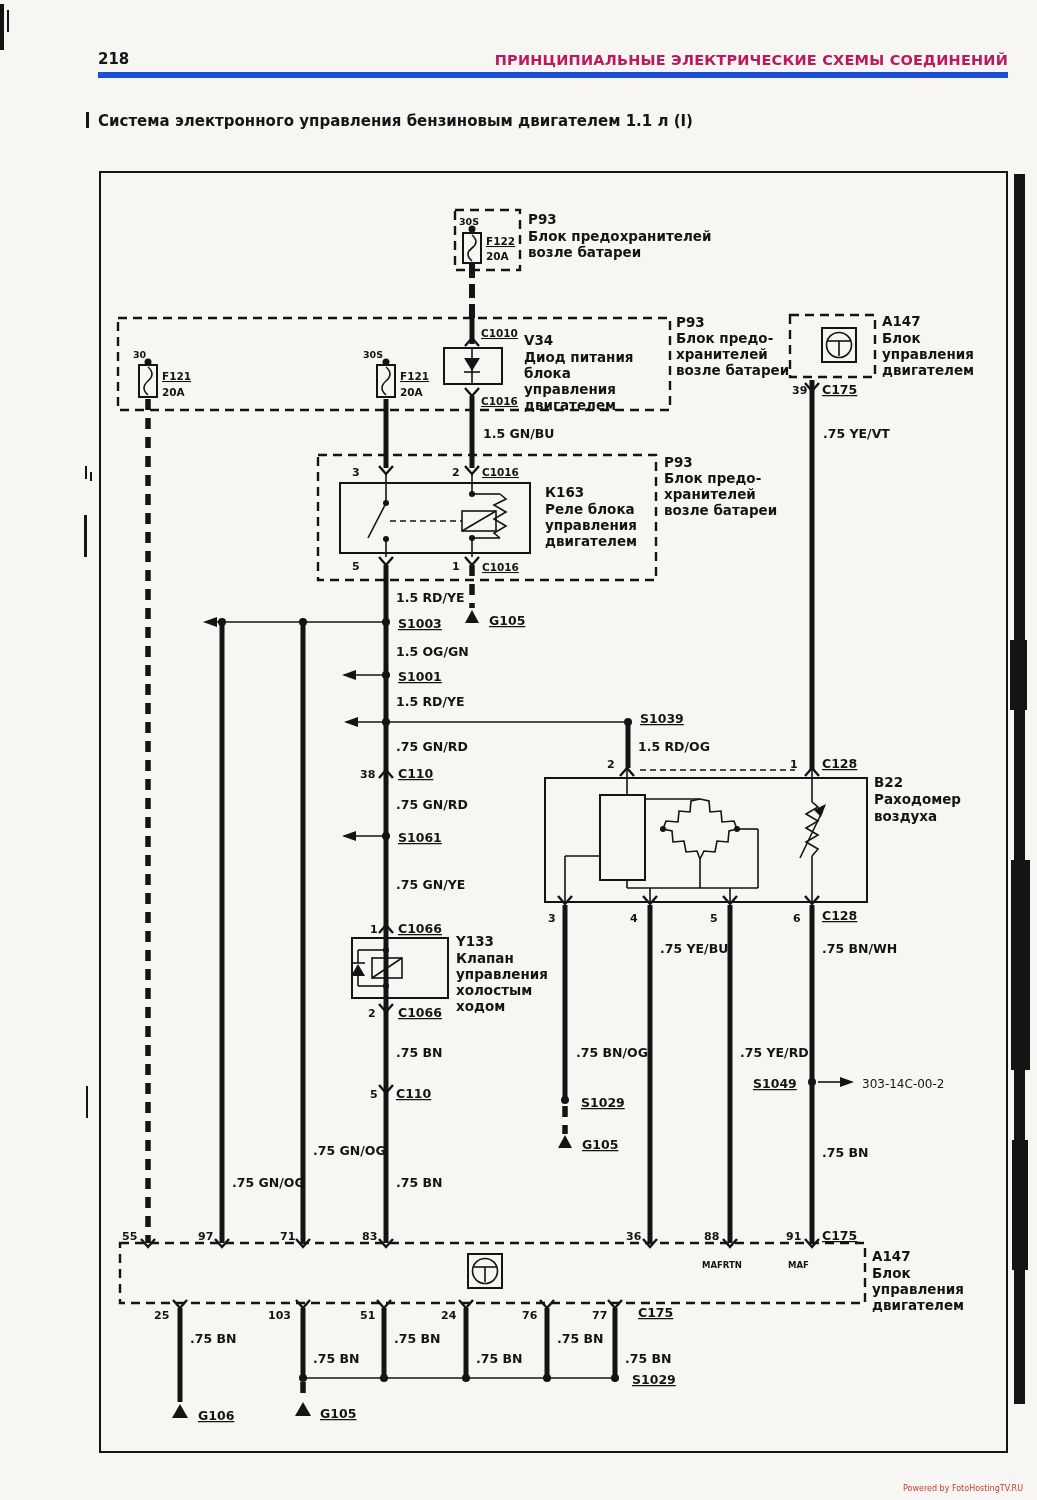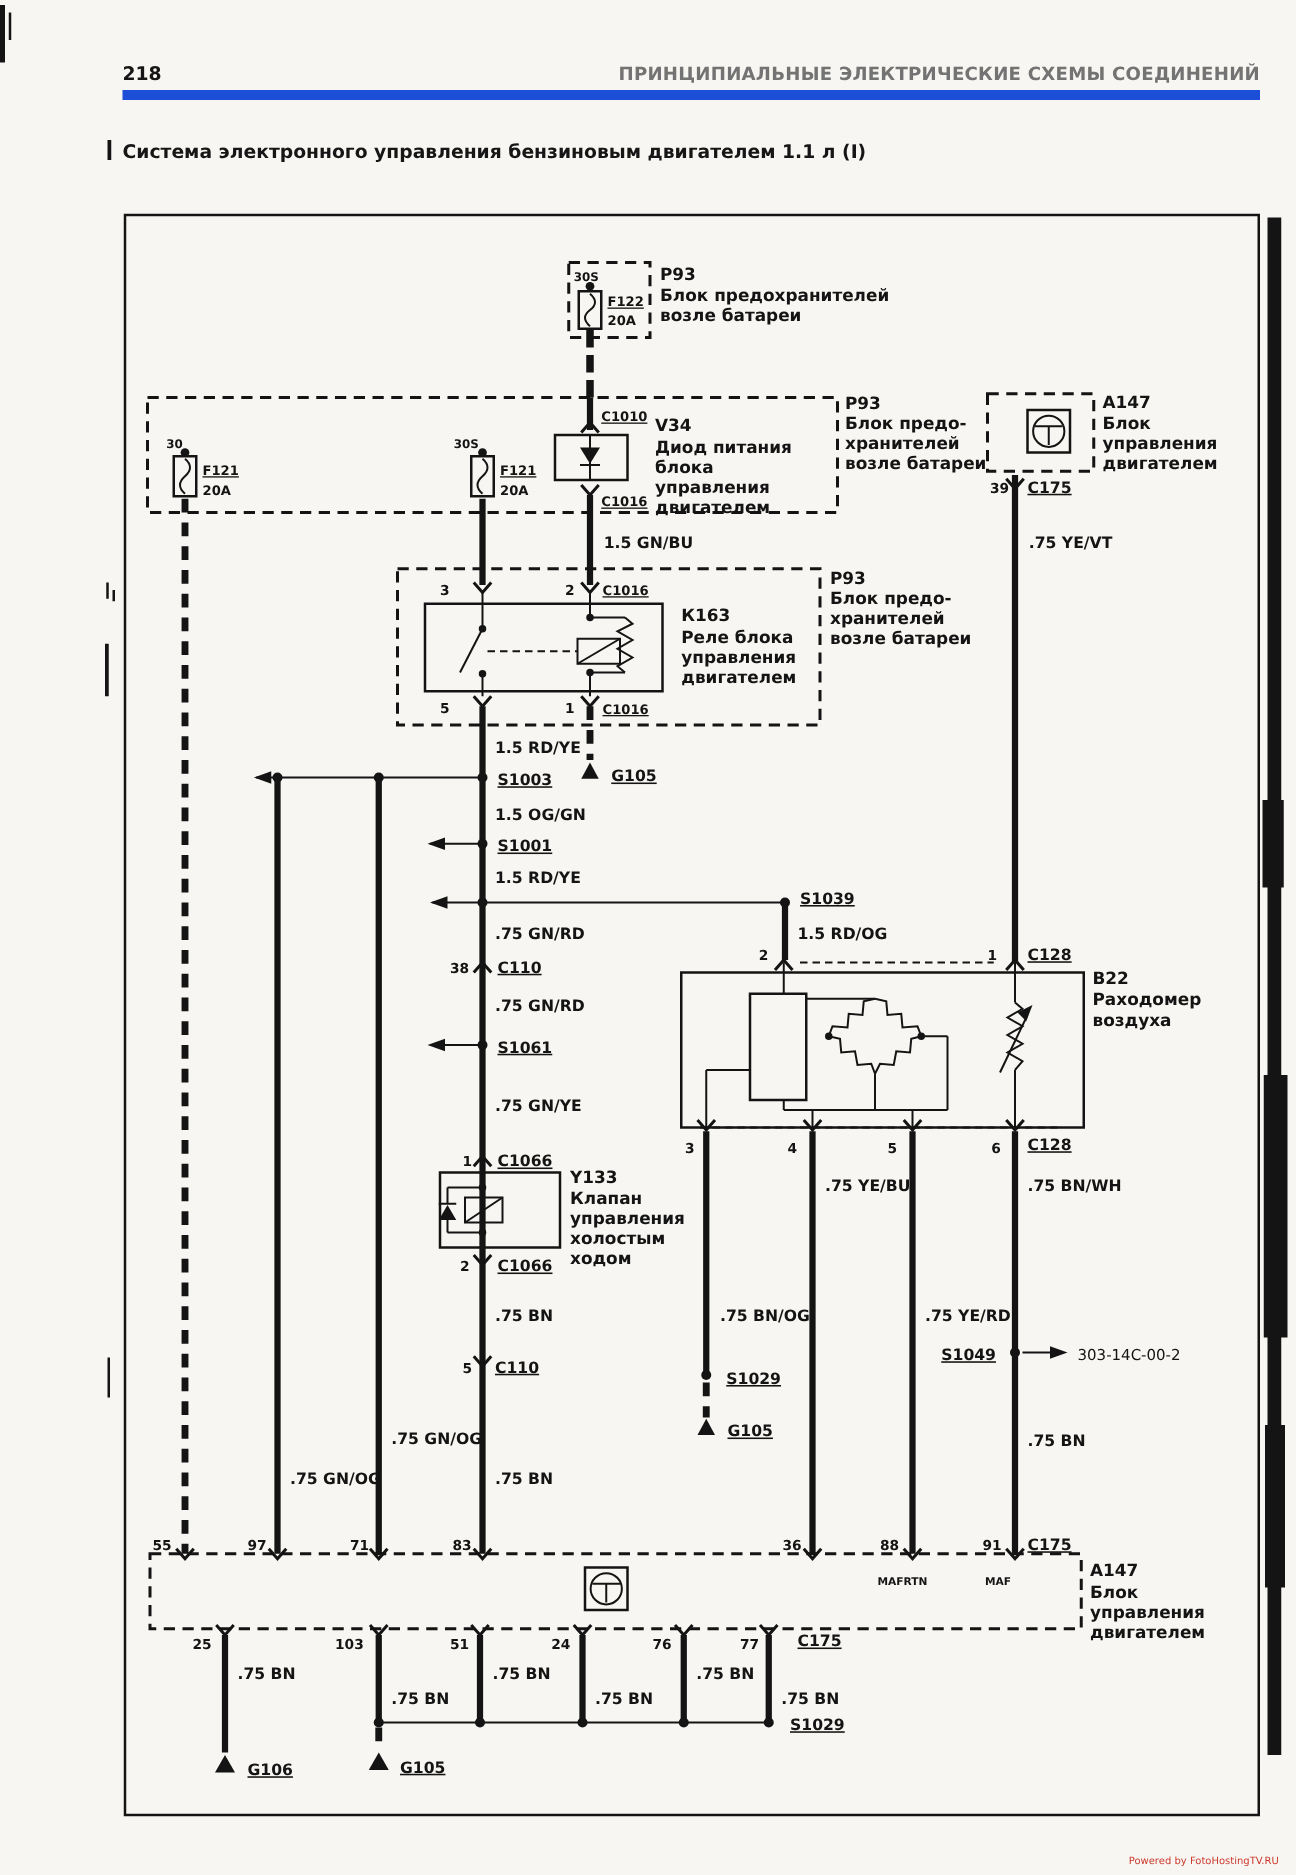--- a/index.html
+++ b/index.html
@@ -1,21 +1,21 @@
 <!DOCTYPE html>
 <html><head>
 <meta charset="utf-8">
 <style>
   html,body{margin:0;padding:0;background:#e9e8e4;}
   #page{position:relative;width:1037px;height:1500px;background:#f7f6f2;overflow:hidden;
         font-family:"DejaVu Sans",sans-serif;}
-  #pagehead{position:absolute;left:98px;top:50px;width:910px;border-bottom:8px solid #1d4ed8;
+  #pagehead{position:absolute;left:98px;top:50px;width:910px;border-bottom:6px solid #1d4ed8;
             display:flex;justify-content:space-between;align-items:flex-end;padding-bottom:4px;}
   #pagehead .num{font:700 15px "DejaVu Sans",sans-serif;color:#161616;}
-  #pagehead .ttl{font:700 14.5px "DejaVu Sans",sans-serif;color:#737373;letter-spacing:.2px;text-align:right;}
+  #pagehead .ttl{font:700 14.5px "DejaVu Sans",sans-serif;color:#be185d;letter-spacing:.2px;text-align:right;}
   #dtitle{position:absolute;left:98px;top:112px;font:700 15px "DejaVu Sans",sans-serif;color:#161616;}
   svg{position:absolute;left:0;top:0;}
   .t13{font:700 13.5px "DejaVu Sans",sans-serif;fill:#141414}
   .t12{font:700 12.5px "DejaVu Sans",sans-serif;fill:#141414}
   .t11{font:700 11px "DejaVu Sans",sans-serif;fill:#141414}
   .t10{font:700 10.5px "DejaVu Sans",sans-serif;fill:#141414}
   .t9{font:700 9.5px "DejaVu Sans",sans-serif;fill:#141414}
   .t8{font:700 8.5px "DejaVu Sans",sans-serif;fill:#141414}
   .rg{font:400 12px "DejaVu Sans",sans-serif;fill:#141414}
   .u{text-decoration:underline}

